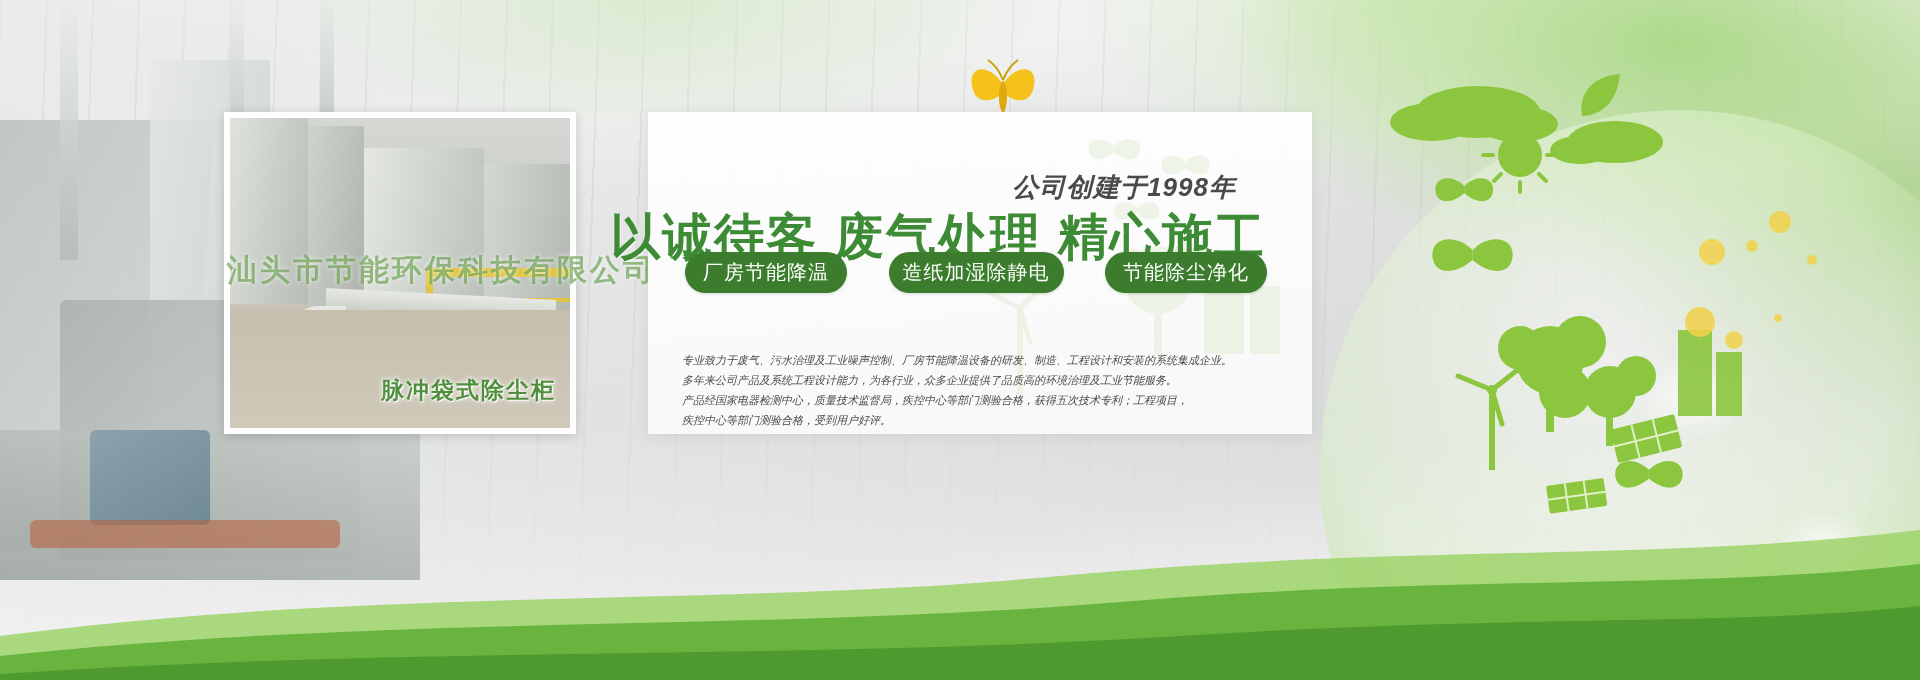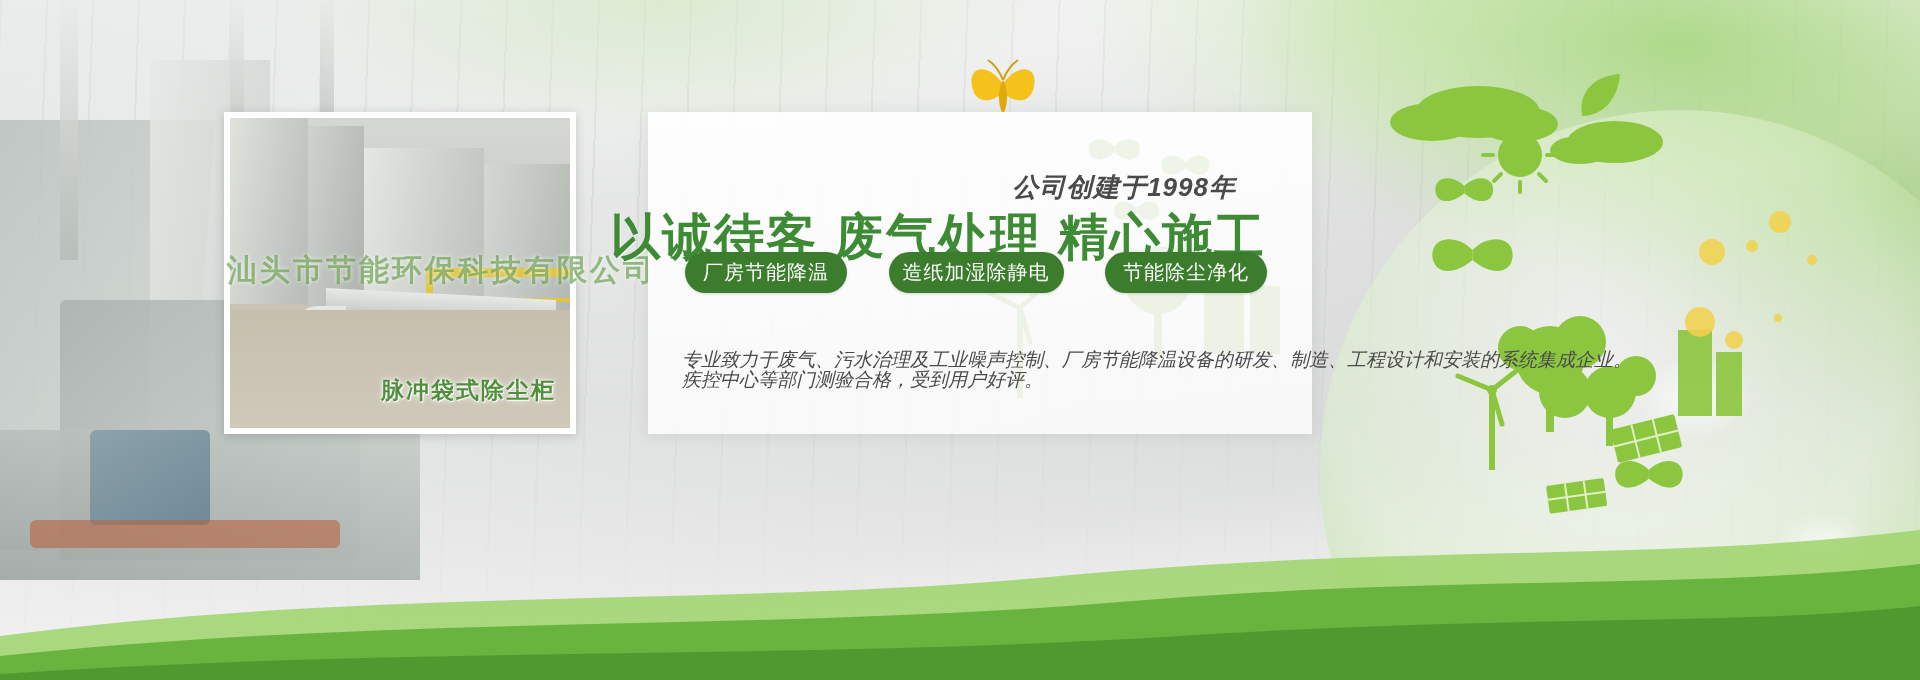--- a/index.html
+++ b/index.html
@@ -142,21 +142,21 @@
     display:inline-block;
     background:#3b7d2c;color:#ffffff;
     border-radius:22px;padding:7px 18px;
     font-size:20px;font-weight:500;letter-spacing:1px;white-space:nowrap;
     box-shadow:0 1px 3px rgba(0,0,0,.15);
   }
   .pill.wide{padding:7px 14px;}
 
   .desc{
     position:absolute;left:34px;top:238px;width:614px;
-    color:#4a4a4a;font-size:19px;line-height:20px;font-style:italic;
+    color:#4a4a4a;font-size:11px;line-height:20px;font-style:italic;
   }
   .desc div{white-space:nowrap;}
 
   
   .bfly{position:absolute;pointer-events:none;}
 </style>
 </head>
 <body>
 
 <div class="banner">
@@ -363,20 +363,22 @@
           <span class="pill wide">造纸加湿除静电</span>
         </div>
         <div class="pill-col">
           <span class="pill">节能除尘净化</span>
         </div>
       </div>
     </div>
 
     <div class="desc">
       <div>专业致力于废气、污水治理及工业噪声控制、厂房节能降温设备的研发、制造、工程设计和安装的系统集成企业。</div>
+      <div>多年来公司产品及系统工程设计能力，为各行业，众多企业提供了品质高的环境治理及工业节能服务。</div>
+      <div>产品经国家电器检测中心，质量技术监督局，疾控中心等部门测验合格，获得五次技术专利；工程项目，</div>
       <div>疾控中心等部门测验合格，受到用户好评。</div>
     </div>
   </div>
 
   <svg class="wave" viewBox="0 0 1920 190" preserveAspectRatio="none" aria-hidden="true">
     <path d="M0 146 C 380 96 720 118 1060 86 C 1400 54 1660 72 1920 40 L1920 190 L0 190 Z" fill="#9ed46a" opacity=".85"></path>
     <path d="M0 166 C 400 124 760 142 1120 112 C 1460 84 1700 100 1920 74 L1920 190 L0 190 Z" fill="#69b43f"></path>
     <path d="M0 184 C 420 156 800 170 1180 146 C 1520 124 1740 136 1920 116 L1920 190 L0 190 Z" fill="#4e9a2e"></path>
   </svg>
 

